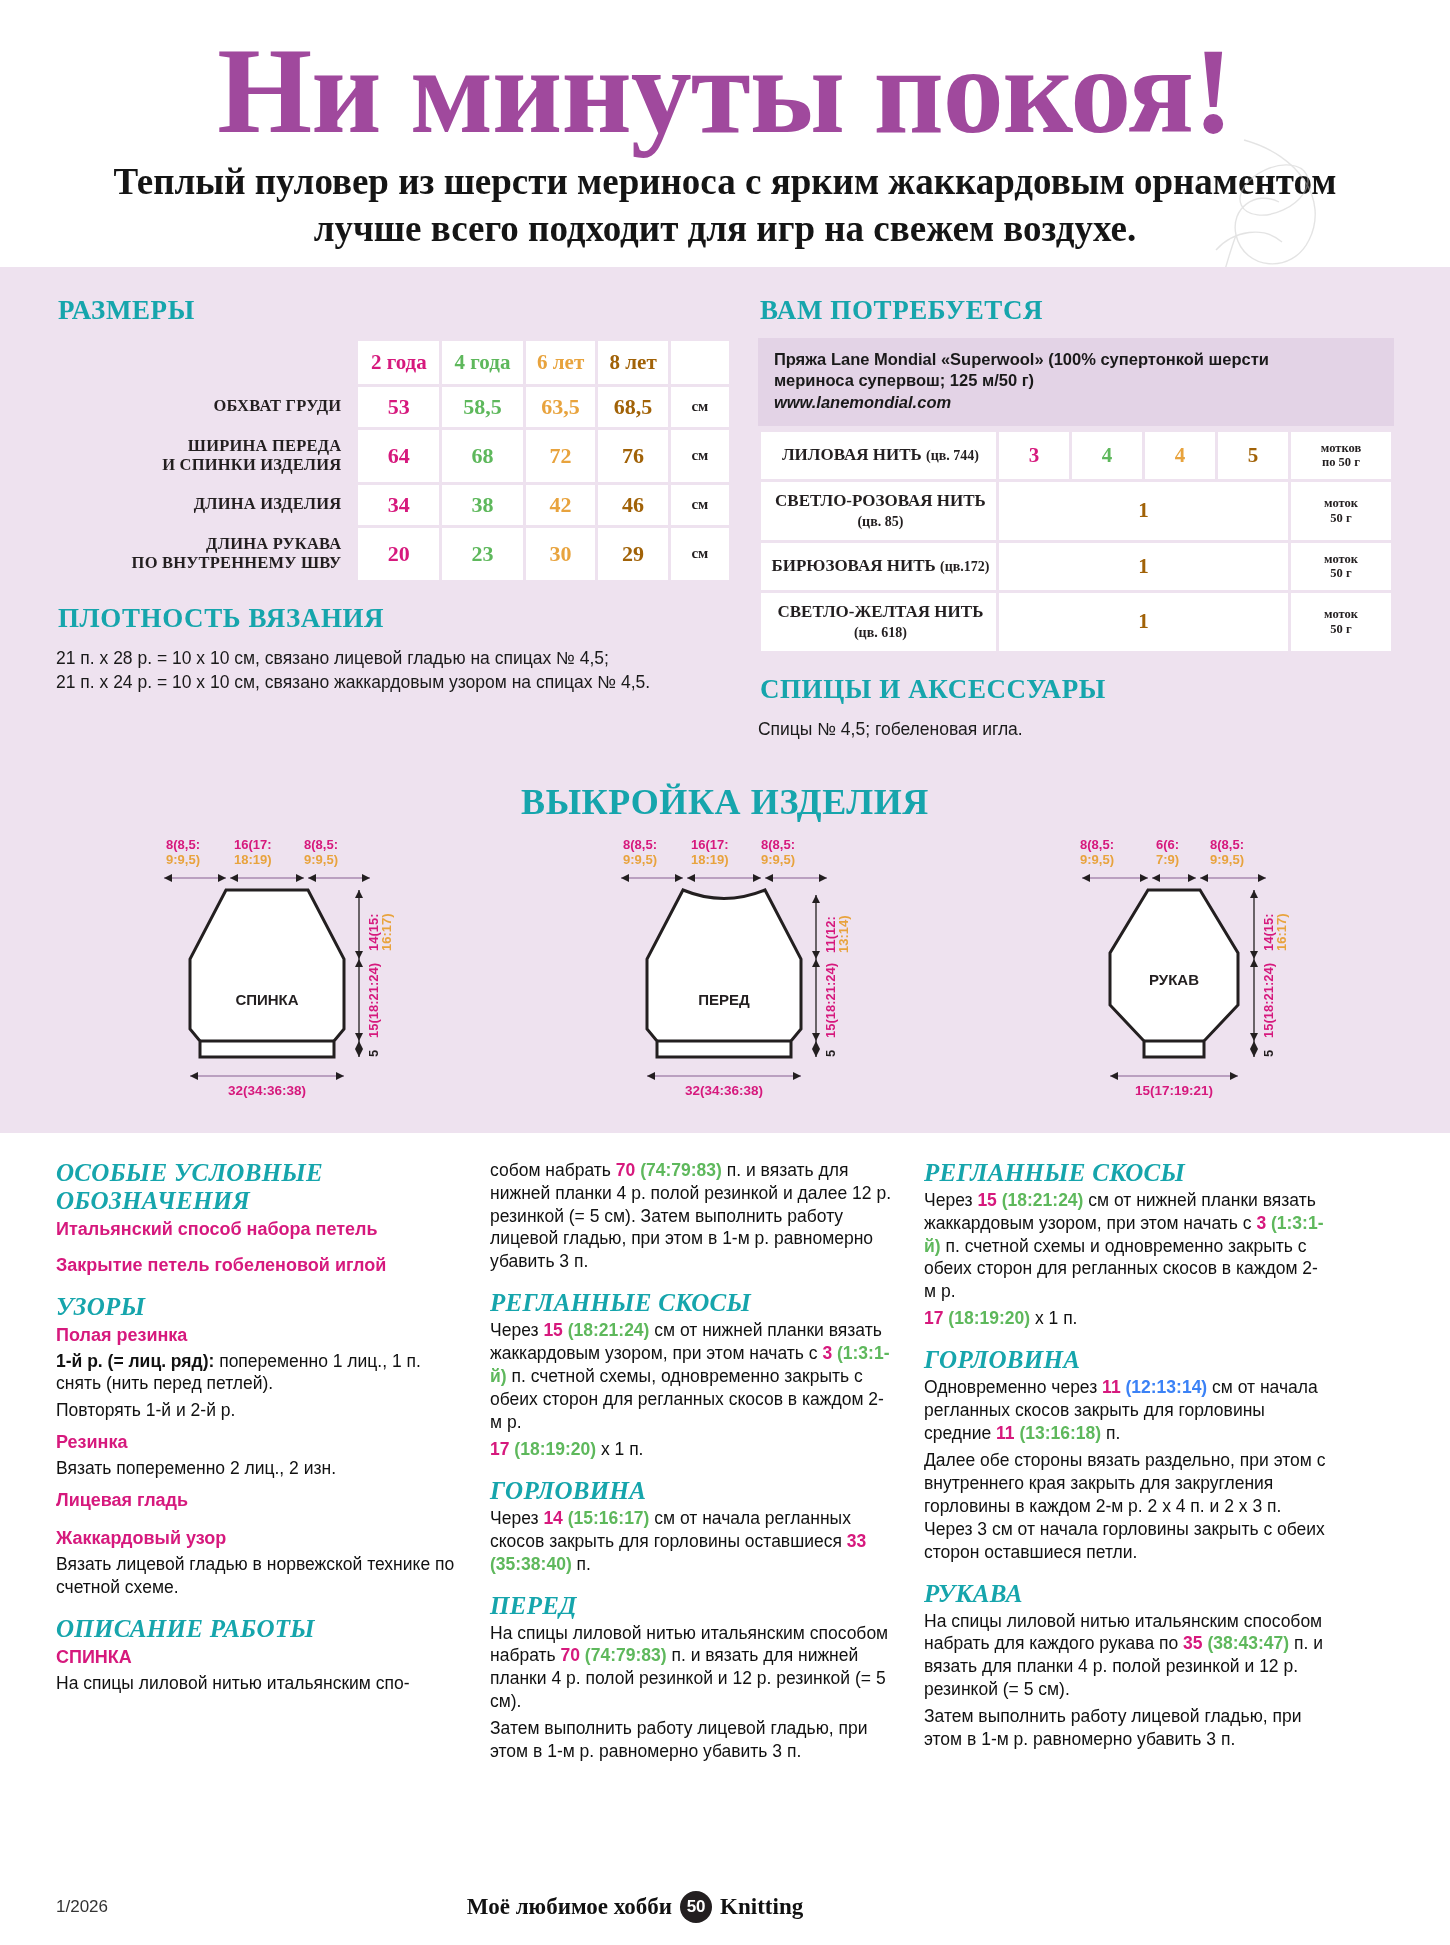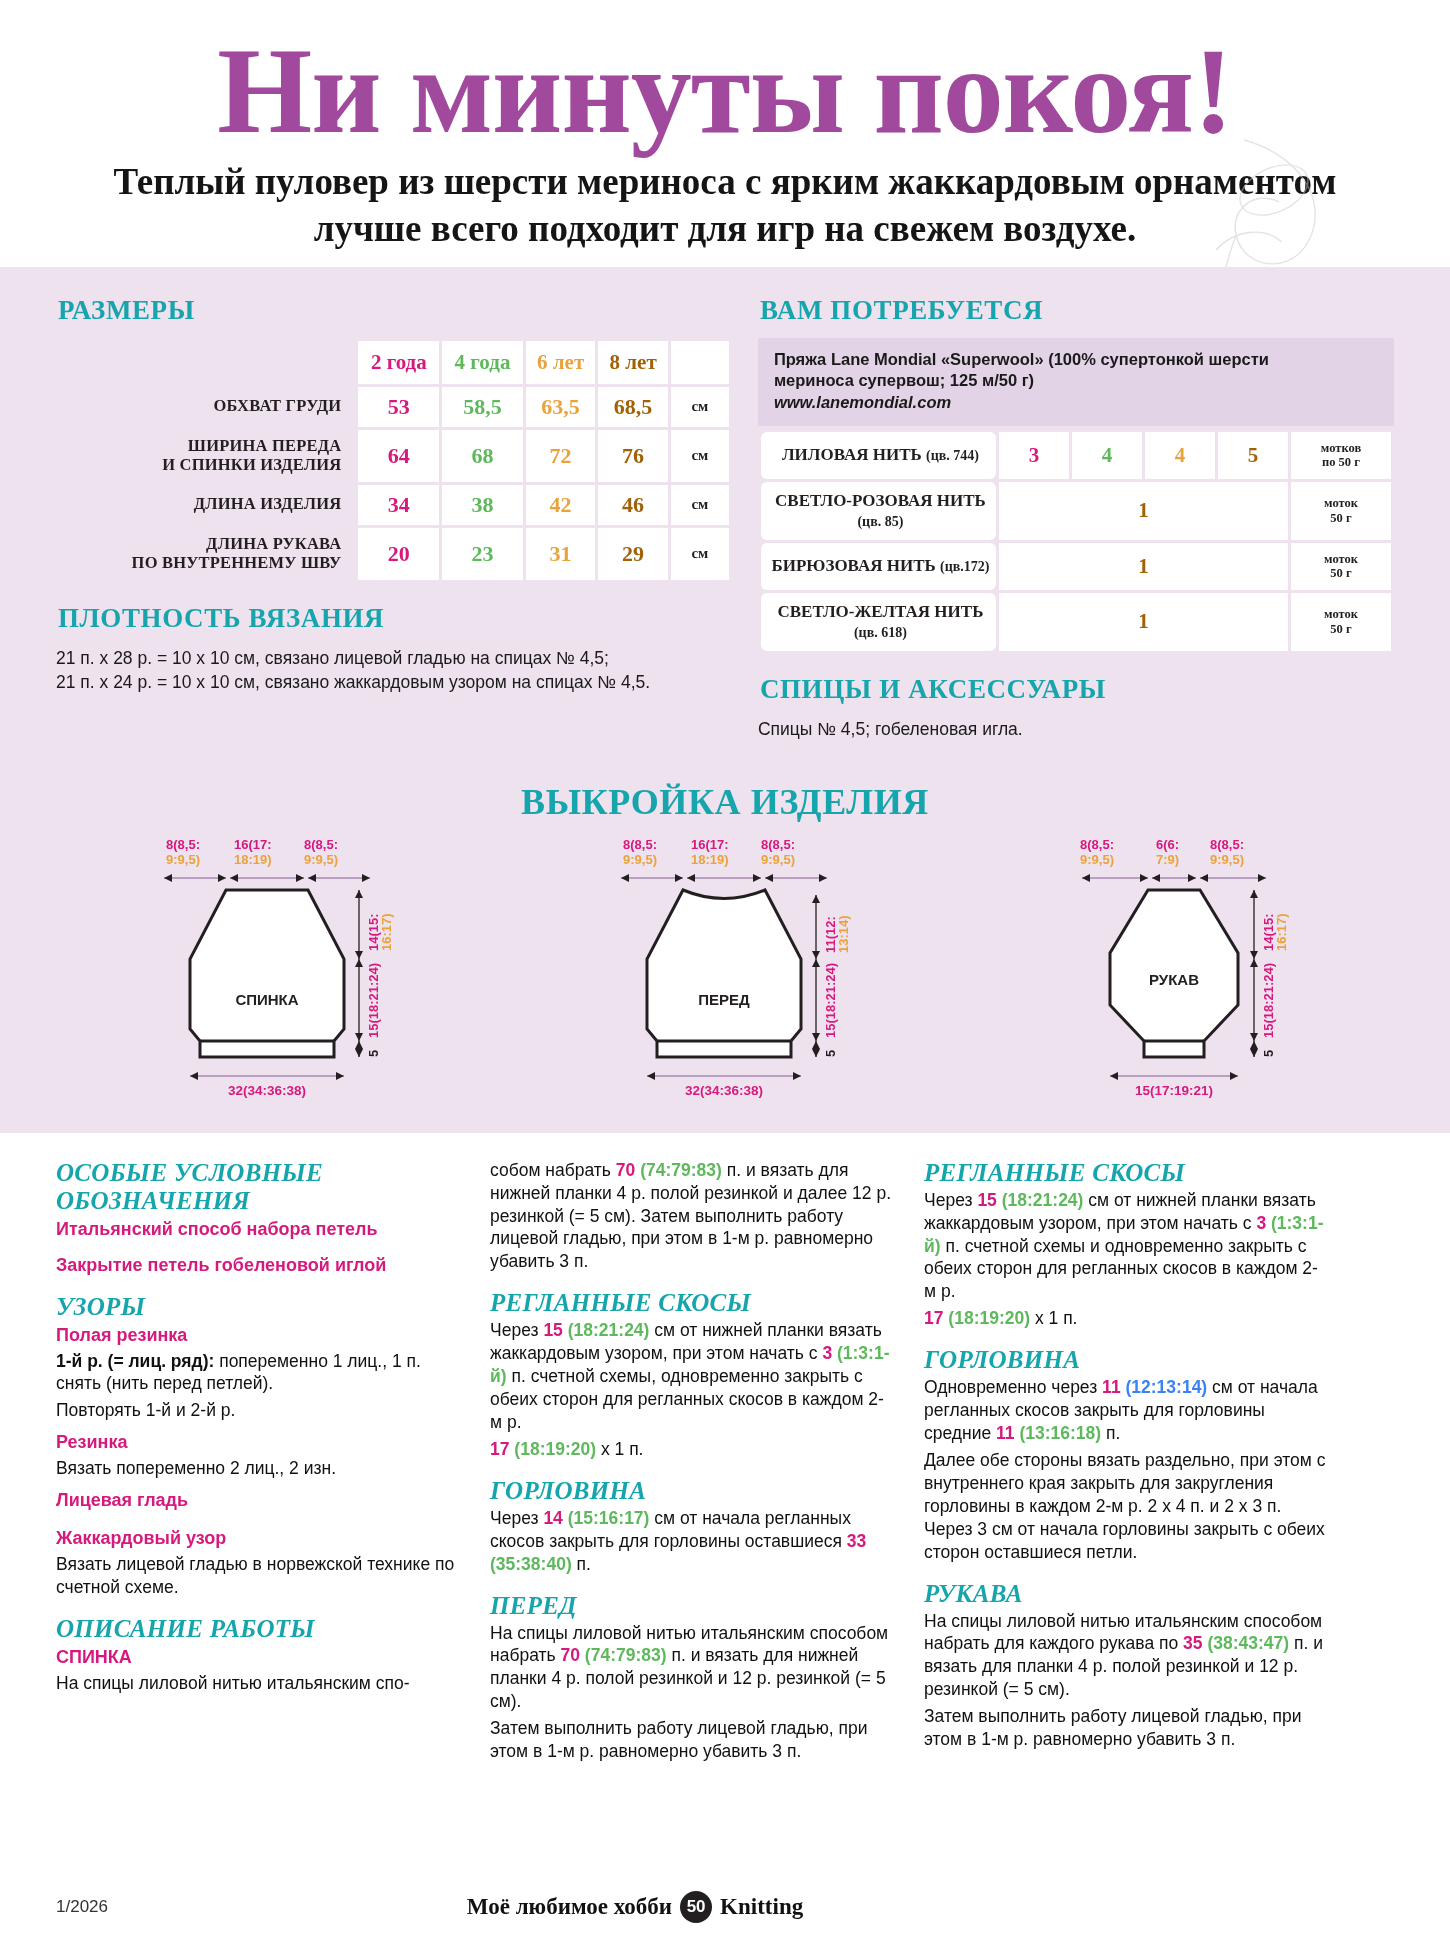--- a/index.html
+++ b/index.html
@@ -66,21 +66,21 @@
   
   .yarn-info{
     background:#e3d3e6;padding:11px 14px 12px 16px;
     font-family:"Liberation Sans", sans-serif;
     font-size:16.5px;line-height:1.32;font-weight:700;color:#1a1a1a;
   }
   .yarn-info .url{font-style:italic;}
   .yarns{border-collapse:separate;border-spacing:3px;width:100%;margin-top:3px;}
   .yarns td{background:#fff;padding:9px 4px;text-align:center;vertical-align:middle;}
   .yarns td.name{
-    font-size:17px;font-weight:700;color:#231f20;padding-left:10px;padding-right:6px;border-radius:6px;
+    font-size:17px;font-weight:700;color:#231f20;padding-left:10px;padding-right:6px;
   }
   .yarns td.name .sm{font-size:14px;font-weight:700;}
   .yarns td.q{font-size:21px;font-weight:700;width:62px;}
   .yarns td.note{
     font-size:12.5px;font-weight:700;line-height:1.15;color:#231f20;width:92px;
     font-family:"Liberation Serif", serif;
   }
 
   
   .dens{margin-top:20px;}
@@ -203,21 +203,21 @@
             <td class="val c1">34</td>
             <td class="val c2">38</td>
             <td class="val c3">42</td>
             <td class="val c4">46</td>
             <td class="unit">см</td>
           </tr>
           <tr>
             <td class="lbl">ДЛИНА РУКАВА<br>ПО ВНУТРЕННЕМУ ШВУ</td>
             <td class="val c1">20</td>
             <td class="val c2">23</td>
-            <td class="val c3">31</td>
+            <td class="val c3">30</td>
             <td class="val c4">29</td>
             <td class="unit">см</td>
           </tr>
         </tbody>
           </table>
 
         <div class="dens">
           <div class="sec-head">ПЛОТНОСТЬ ВЯЗАНИЯ</div>
           <div class="body">21 п. х 28 р. = 10 х 10 см, связано лицевой гладью на спицах № 4,5;</div>
           <div class="body">21 п. х 24 р. = 10 х 10 см, связано жаккардовым узором на спицах № 4,5.</div>

